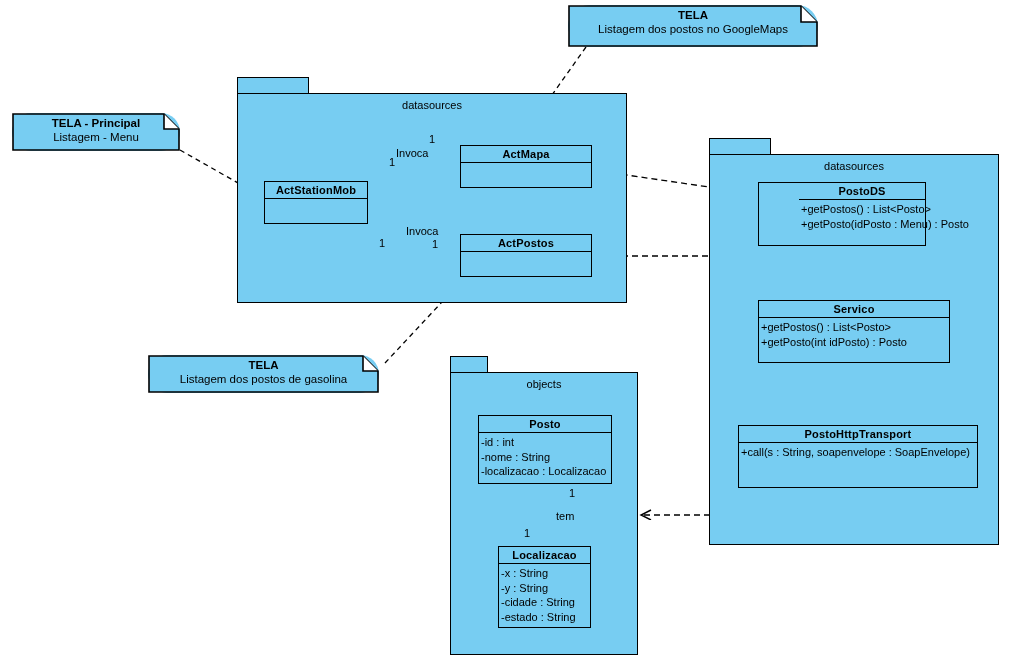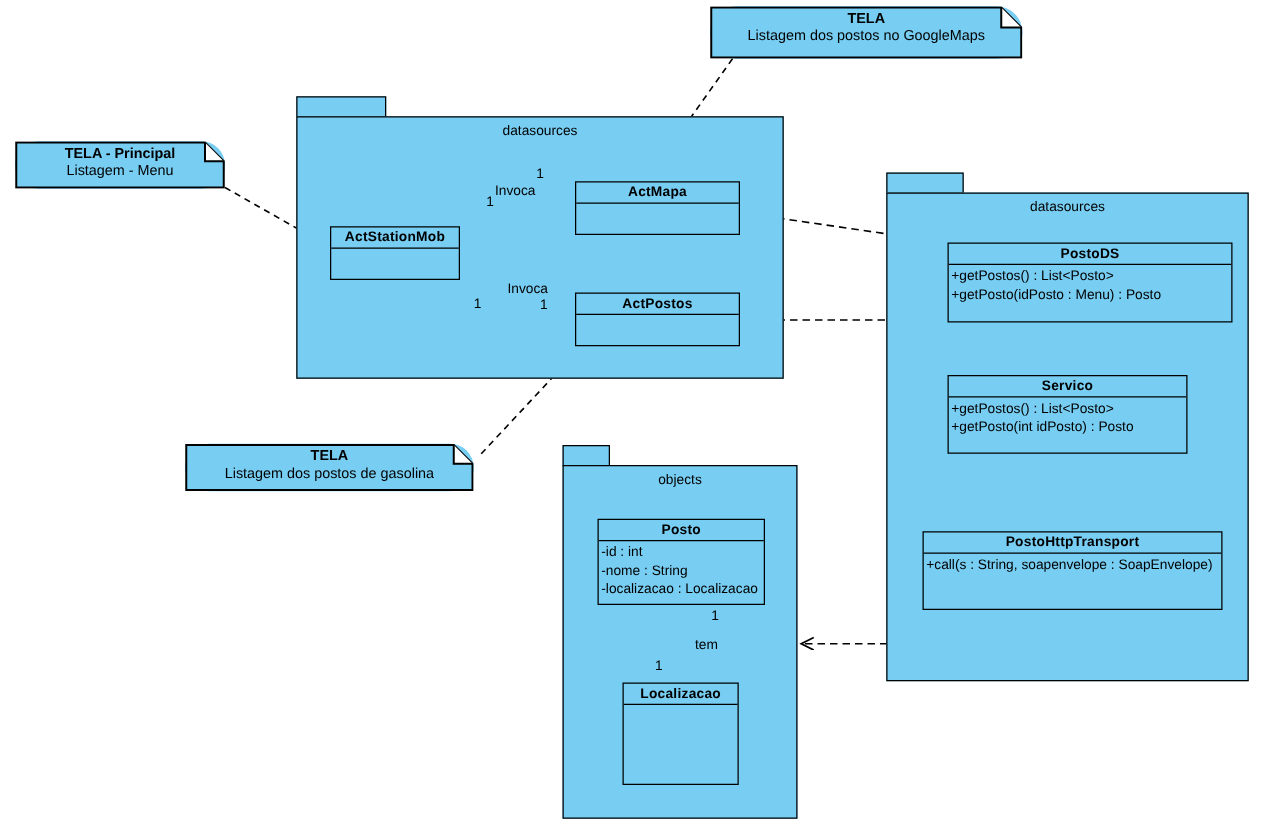--- a/index.html
+++ b/index.html
@@ -191,21 +191,21 @@
   <div class="uml-class" style="left:460px; top:145px; width:132px; height:43px;">
     <div class="cls-name">ActMapa</div>
     <div class="cls-members"></div>
   </div>
 
   <div class="uml-class" style="left:460px; top:234px; width:132px; height:43px;">
     <div class="cls-name">ActPostos</div>
     <div class="cls-members"></div>
   </div>
 
-  <div class="uml-class" style="left:758px; top:194px; width:228px; height:64px;">
+  <div class="uml-class" style="left:758px; top:182px; width:168px; height:64px;padding-left:40px;">
     <div class="cls-name">PostoDS</div>
     <div class="cls-members">
       <div class="member">+getPostos() : List&lt;Posto&gt;</div>
       <div class="member">+getPosto(idPosto : Menu) : Posto</div>
     </div>
   </div>
 
   <div class="uml-class" style="left:758px; top:300px; width:192px; height:63px;">
     <div class="cls-name">Servico</div>
     <div class="cls-members">
@@ -225,20 +225,26 @@
     <div class="cls-name">Posto</div>
     <div class="cls-members">
       <div class="member">-id : int</div>
       <div class="member">-nome : String</div>
       <div class="member">-localizacao : Localizacao</div>
     </div>
   </div>
 
   <div class="uml-class" style="left:498px; top:546px; width:93px; height:82px;">
     <div class="cls-name">Localizacao</div>
+    <div class="cls-members">
+      <div class="member">-x : String</div>
+      <div class="member">-y : String</div>
+      <div class="member">-cidade : String</div>
+      <div class="member">-estado : String</div>
+    </div>
   </div>
 
   <div class="note" style="left:568px; top:5px; width:250px; height:42px;">
     <svg class="note-shape" viewBox="0 0 250 42" preserveAspectRatio="none" xmlns="http://www.w3.org/2000/svg">
       <path d="M 1 1 L 233 1 L 249 17 L 249 41 L 1 41 Z" fill="#77cdf2" stroke="#000" stroke-width="1.6"></path>
       <path d="M 233 1 L 233 17 L 249 17" fill="#ffffff" stroke="#000" stroke-width="1.6"></path>
     </svg>
     <div class="note-text">
       <div class="note-title">TELA</div>
       <div class="note-sub">Listagem dos postos no GoogleMaps</div>

